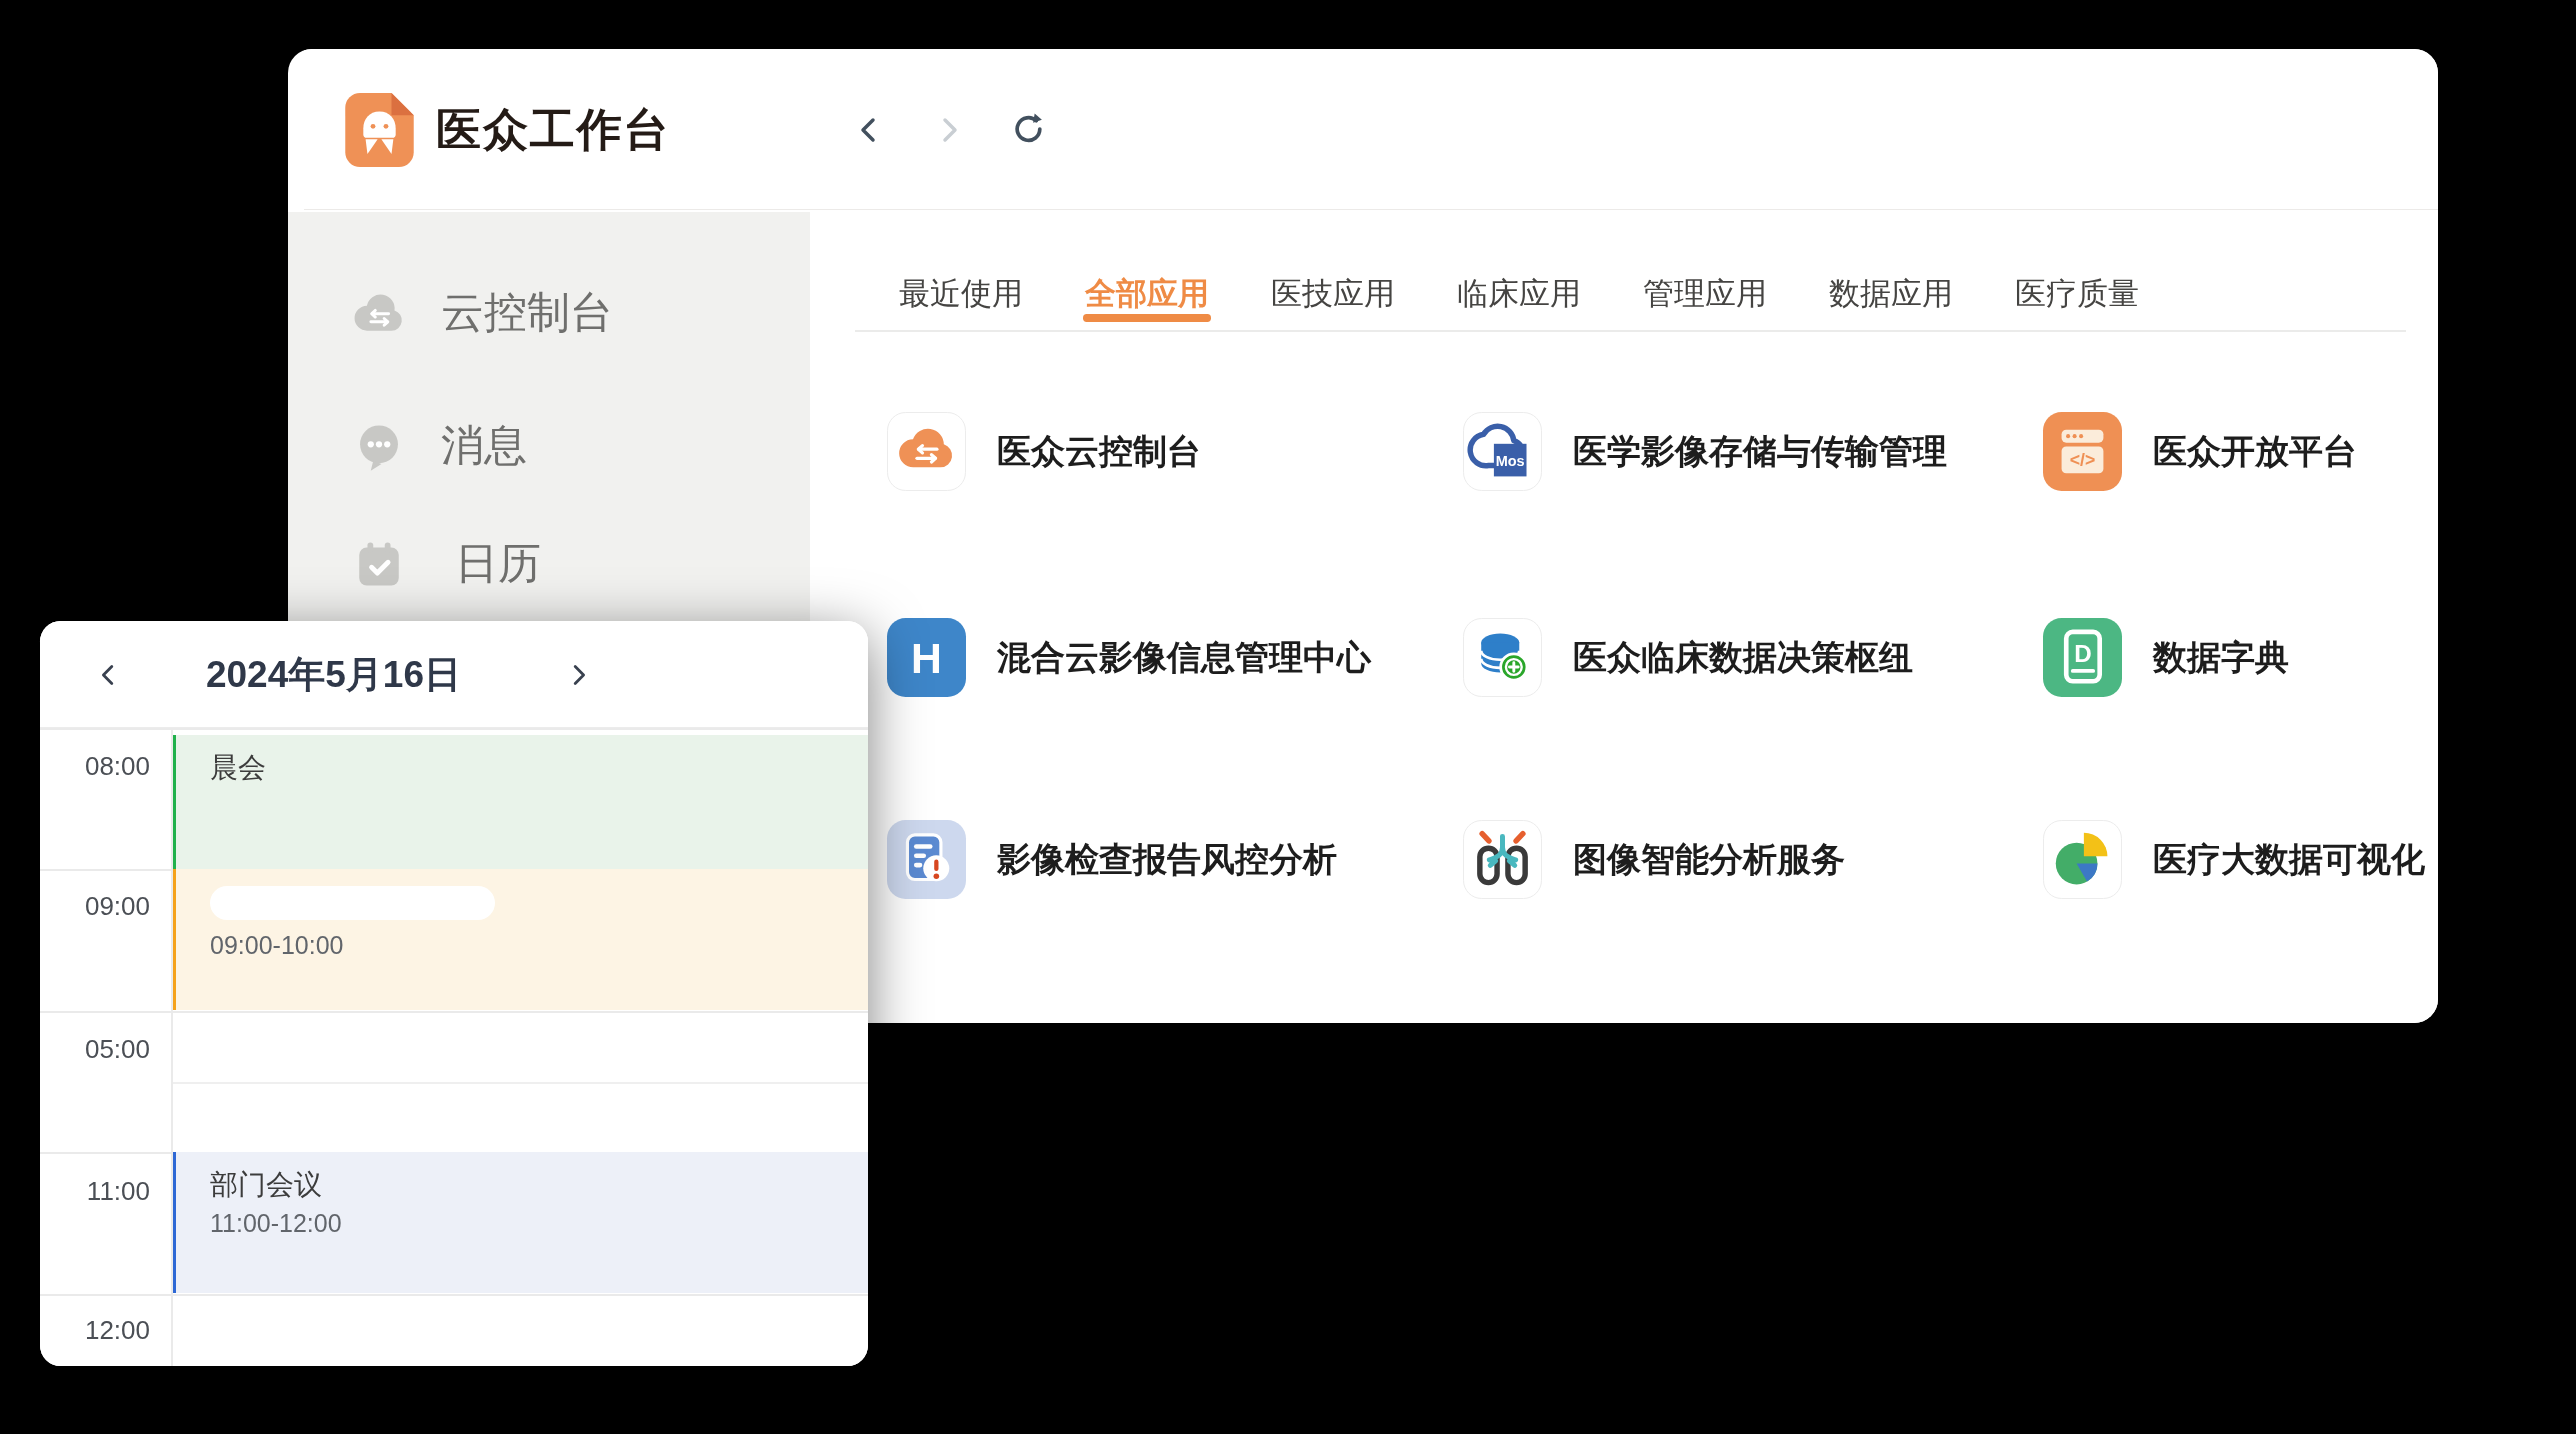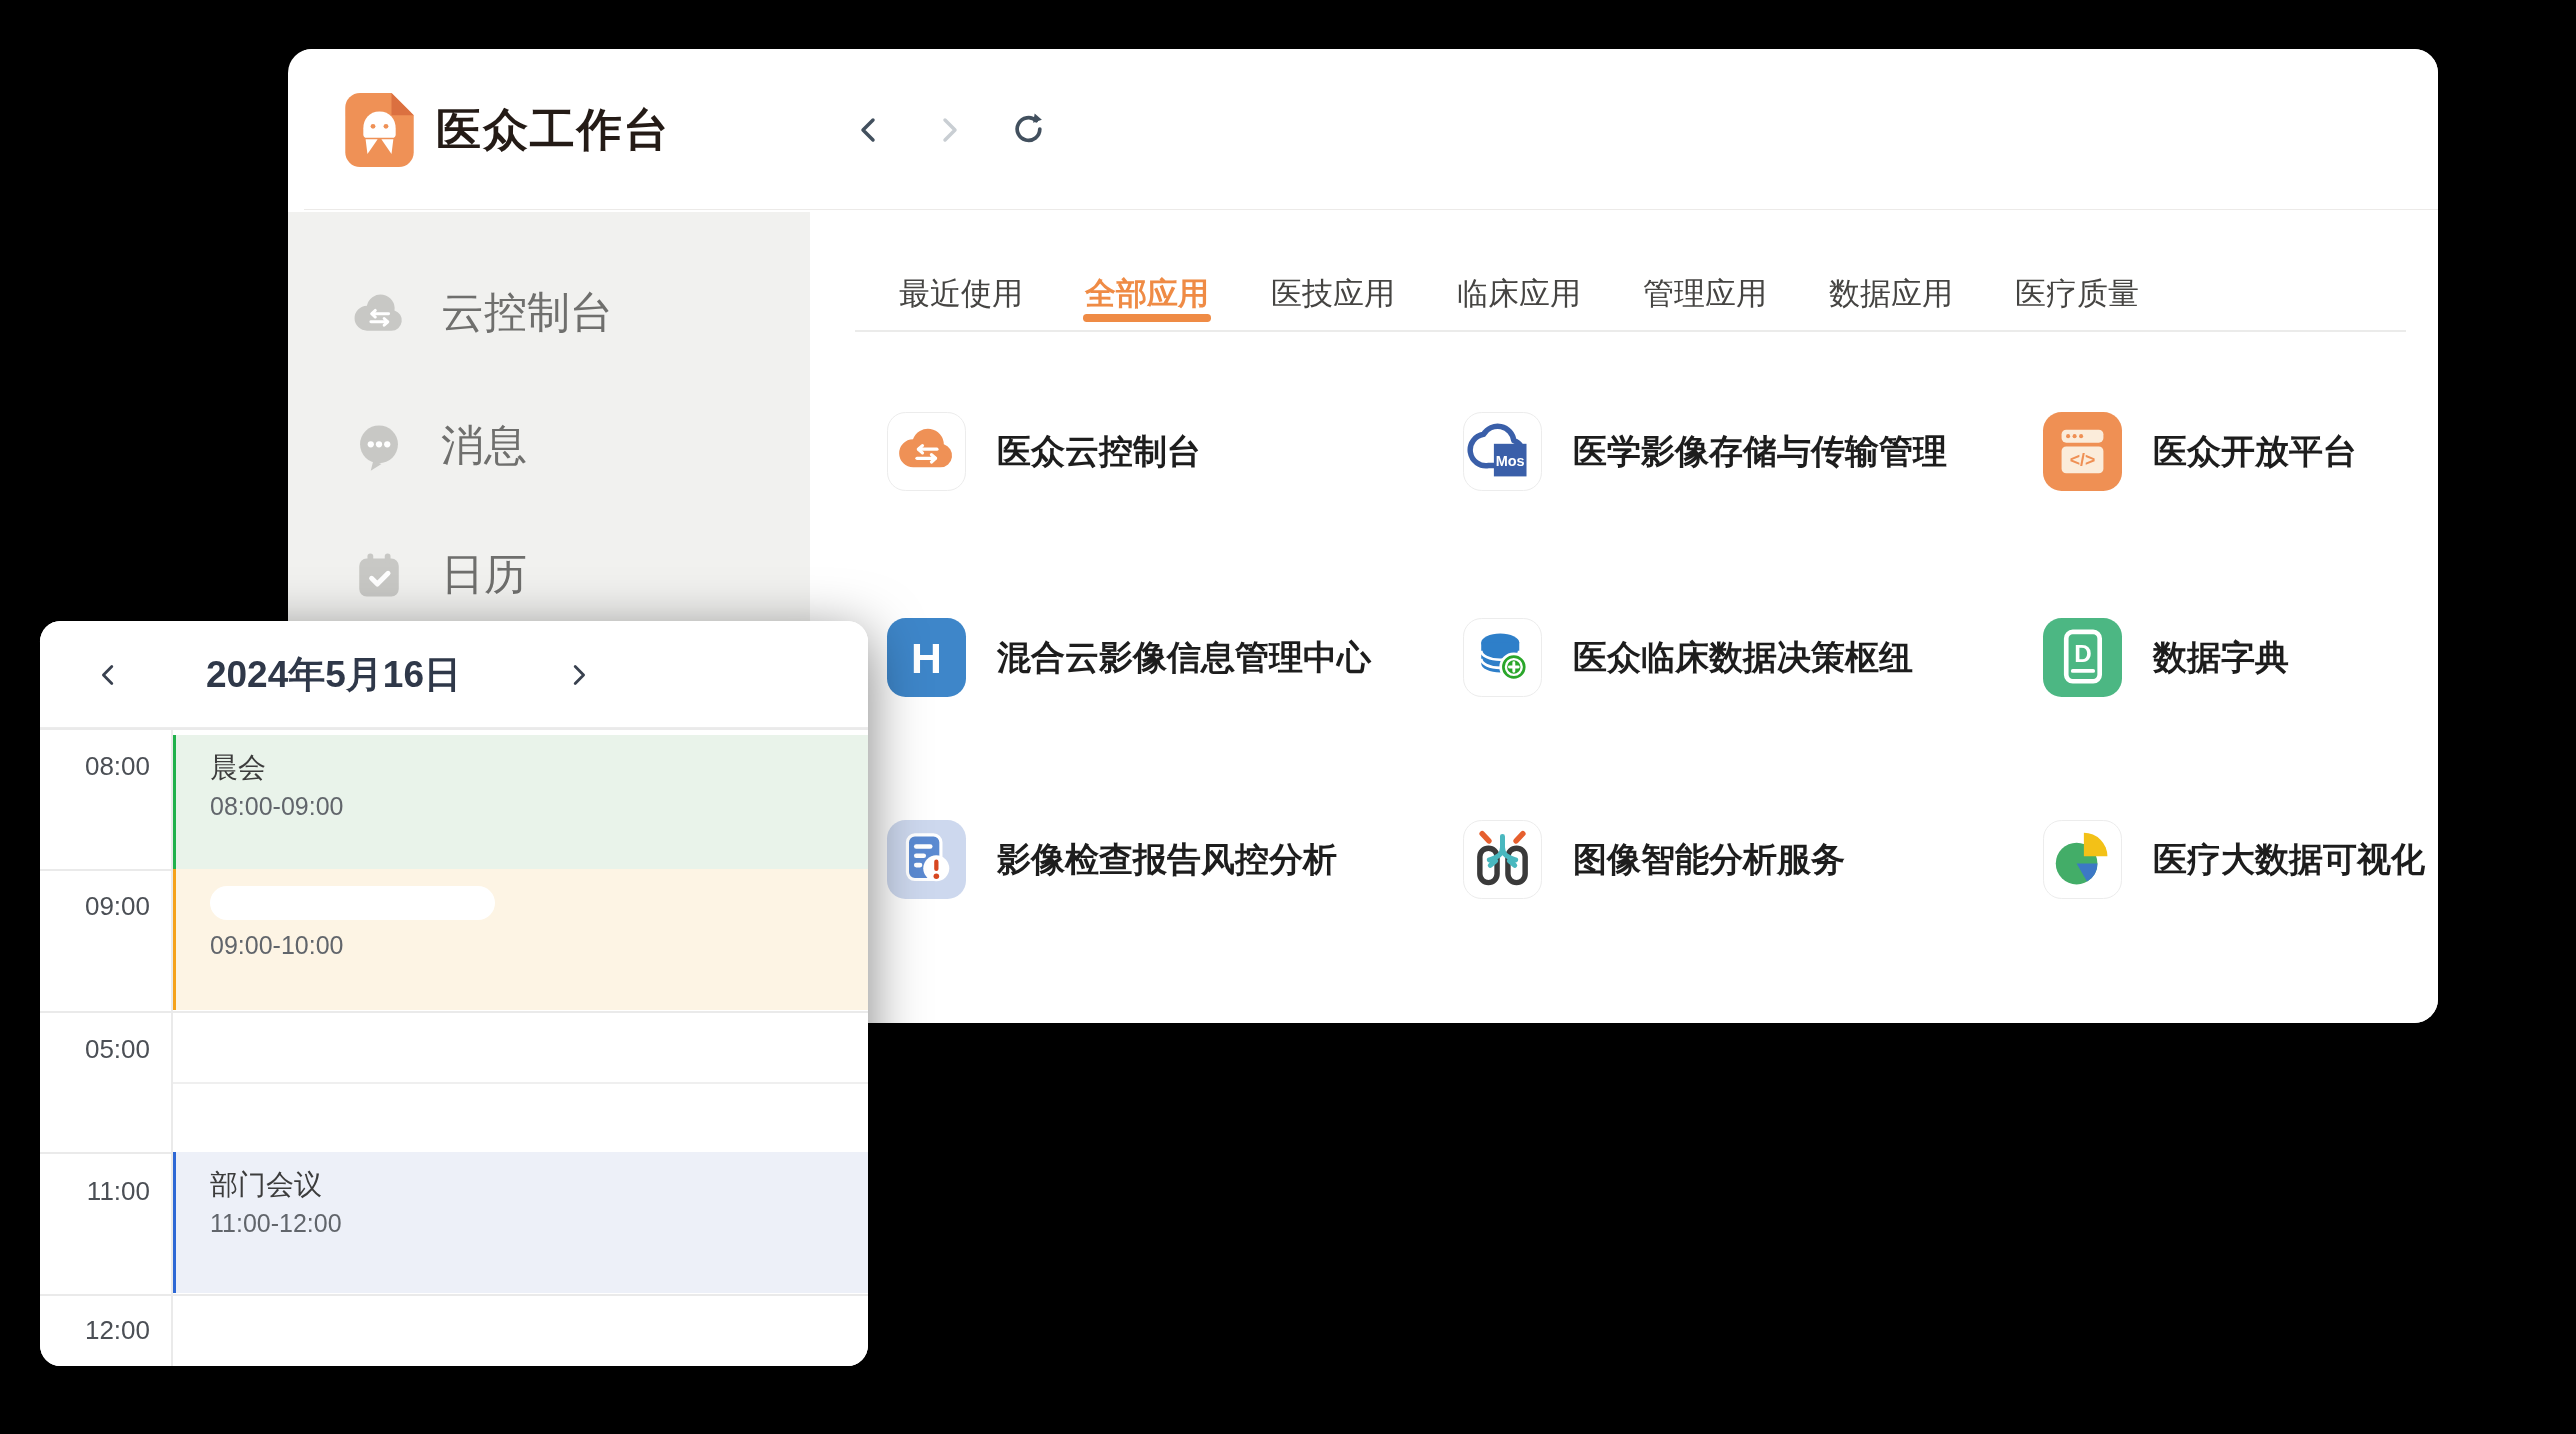--- a/index.html
+++ b/index.html
@@ -15,21 +15,21 @@
             border-bottom:1.9px solid #eceae8;margin-left:16px; }
   .logo { position:absolute; left:41px; top:44px; width:69px; height:74px; }
   .app-title { position:absolute; left:132px; top:0; height:161px; line-height:161px;
                font-size:45px; font-weight:700; color:#241b16; letter-spacing:1.9px; }
   .nav { position:absolute; left:546px; top:0; height:161px; display:flex; align-items:center; gap:43px; }
   .nav-btn { width:37px; height:37px; display:flex; align-items:center; justify-content:center; cursor:pointer; }
 
   
   .sidebar { position:absolute; top:163px; left:0; width:522px; bottom:0; background:#f1f1ef; }
   .side-item { position:absolute; left:0; width:100%; height:84px; display:flex; align-items:center; cursor:pointer; }
-  .side-item.i0 { top:59px; } .side-item.i1 { top:192px; } .side-item.i2 { top:321px; }
+  .side-item.i0 { top:59px; } .side-item.i1 { top:192px; } .side-item.i2 { top:310px;gap:14px; }
   .side-icon { margin-left:63px; width:56px; height:56px; flex:none; }
   .side-label { margin-left:34px; font-size:43px; color:#6f6f6d; }
 
   
   .content { position:absolute; top:163px; left:522px; right:0; bottom:0; background:#fff; }
   .tabs { position:absolute; left:89px; top:60px; height:43px; display:flex; gap:62px; }
   .tab { font-size:31px; line-height:43px; color:#454442; position:relative; cursor:pointer; white-space:nowrap; }
   .tab.active { color:#ef8b45; font-weight:700; }
   .tab.active::after { content:""; position:absolute; left:-1.9px; right:-1.9px; bottom:-6.5px;
                        height:7.4px; border-radius:3.7px; background:#ef8b45; }
@@ -287,21 +287,20 @@
     <div class="hline" style="top:566px"></div>
 
     <div class="time-label" style="top:24px">08:00</div>
     <div class="time-label" style="top:164px">09:00</div>
     <div class="time-label" style="top:307px">05:00</div>
     <div class="time-label" style="top:449px">11:00</div>
     <div class="time-label" style="top:588px">12:00</div>
 
     <div class="event green" style="top:7px;height:141px">
       <div class="event-title">晨会</div>
-      <div class="event-time">08:00-09:00</div>
     </div>
     <div class="event orange" style="top:141px;height:141px">
       <div class="redacted-pill"></div>
       <div class="event-time" style="margin-top:0">09:00-10:00</div>
     </div>
     <div class="event blue" style="top:424px;height:141px">
       <div class="event-title">部门会议</div>
       <div class="event-time">11:00-12:00</div>
     </div>
 

